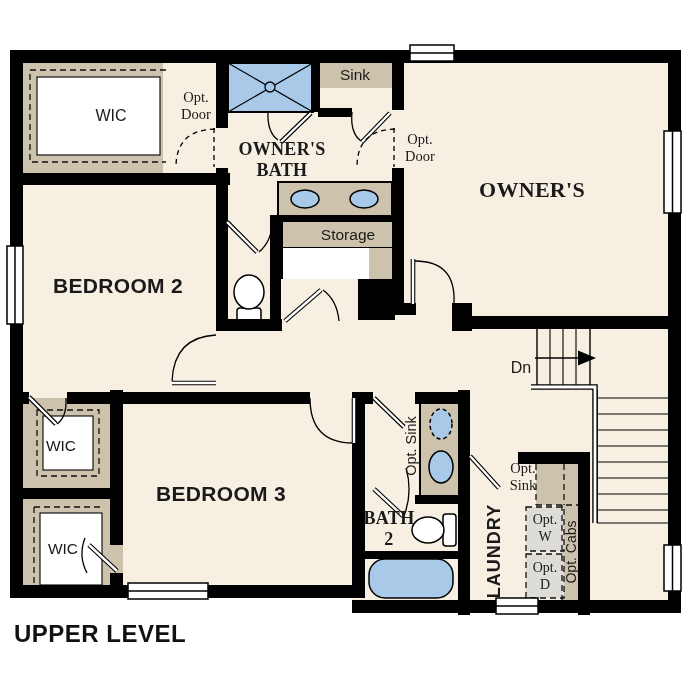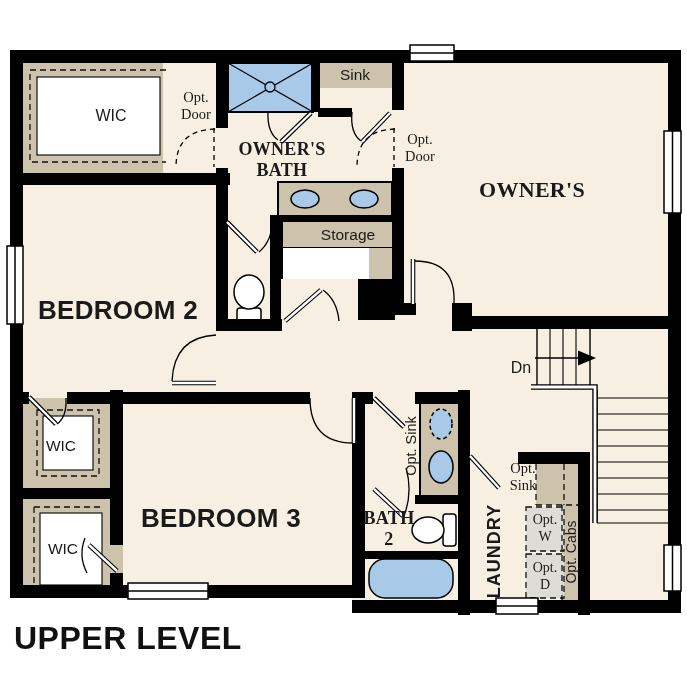--- a/index.html
+++ b/index.html
@@ -8,23 +8,23 @@
   .plan svg{position:absolute;left:0;top:0;}
   .lbl{position:absolute;transform:translate(-50%,-50%);text-align:center;white-space:nowrap;
        color:#1a1a1a;line-height:1.18;z-index:5;}
   .lbl.rot{transform:translate(-50%,-50%) rotate(-90deg);}
   .b{font-weight:bold;}
   .s14{font-size:14px;}
   .s145{font-size:14.5px;}
   .s155{font-size:15.5px;}
   .s16{font-size:16px;}
   .s18{font-size:18px;letter-spacing:.3px;}
-  .s21{font-size:26px;letter-spacing:.3px;margin-top:24px;}
+  .s21{font-size:21px;letter-spacing:.3px;}
   .s22{font-size:22px;letter-spacing:.3px;}
-  .title{position:absolute;left:14px;top:620px;font-size:32px;font-weight:bold;letter-spacing:.5px;z-index:5;}
+  .title{position:absolute;left:14px;top:620px;font-size:24px;font-weight:bold;letter-spacing:.5px;z-index:5;}
   .lh26 span{display:block;font-family:Liberation Serif, serif;}
 </style>
 </head>
 <body>
 
 <div class="plan">
 
 <svg width="687" height="687" viewBox="0 0 687 687">
 
   <g fill="#f7efe2">

